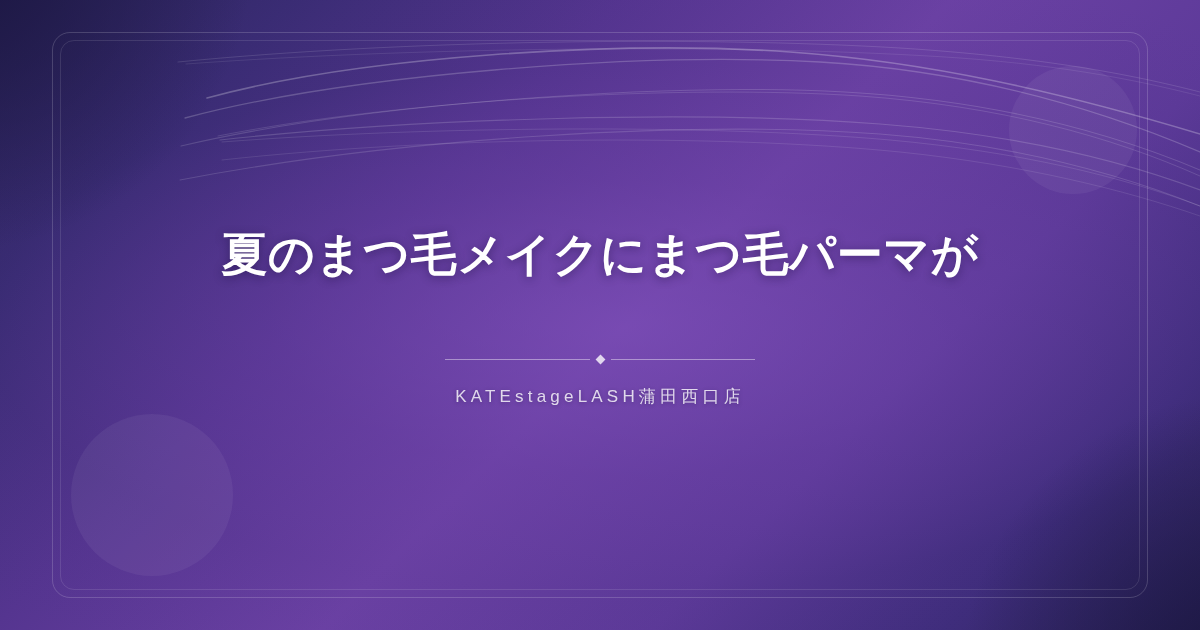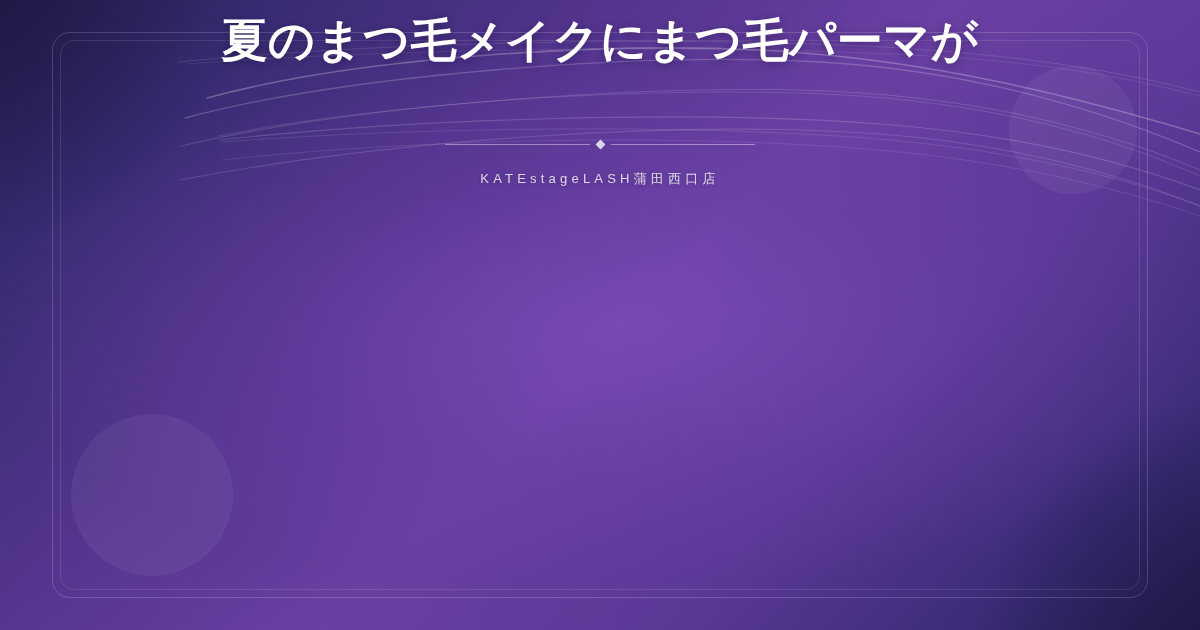--- a/index.html
+++ b/index.html
@@ -76,22 +76,22 @@
     border-radius: 14px;
   }
 
   
   .content {
     position: absolute;
     inset: 0;
     display: flex;
     flex-direction: column;
     align-items: center;
-    justify-content: flex-start;
-    padding: 8px 120px;
+    justify-content: center;
+    padding: 0 120px;
     box-sizing: border-box;
   }
   .title {
     margin: 0;
     color: #ffffff;
     font-size: 46px;
     font-weight: 700;
     line-height: 1.42;
     text-align: center;
     letter-spacing: 0.5px;
@@ -115,21 +115,21 @@
     height: 7px;
     margin: 0 7px;
     background: rgba(255,255,255,0.78);
     transform: rotate(45deg);
     flex: 0 0 auto;
   }
   .subtitle {
     margin: 0;
     margin-top: 22px;
     color: rgba(255,255,255,0.80);
-    font-size: 13px;
+    font-size: 17px;
     font-weight: 400;
     letter-spacing: 4.2px;
     text-align: center;
     text-shadow: 0 1px 4px rgba(20,10,50,0.30);
   }
 </style>
 </head>
 <body>
 
 <div id="og-card">

